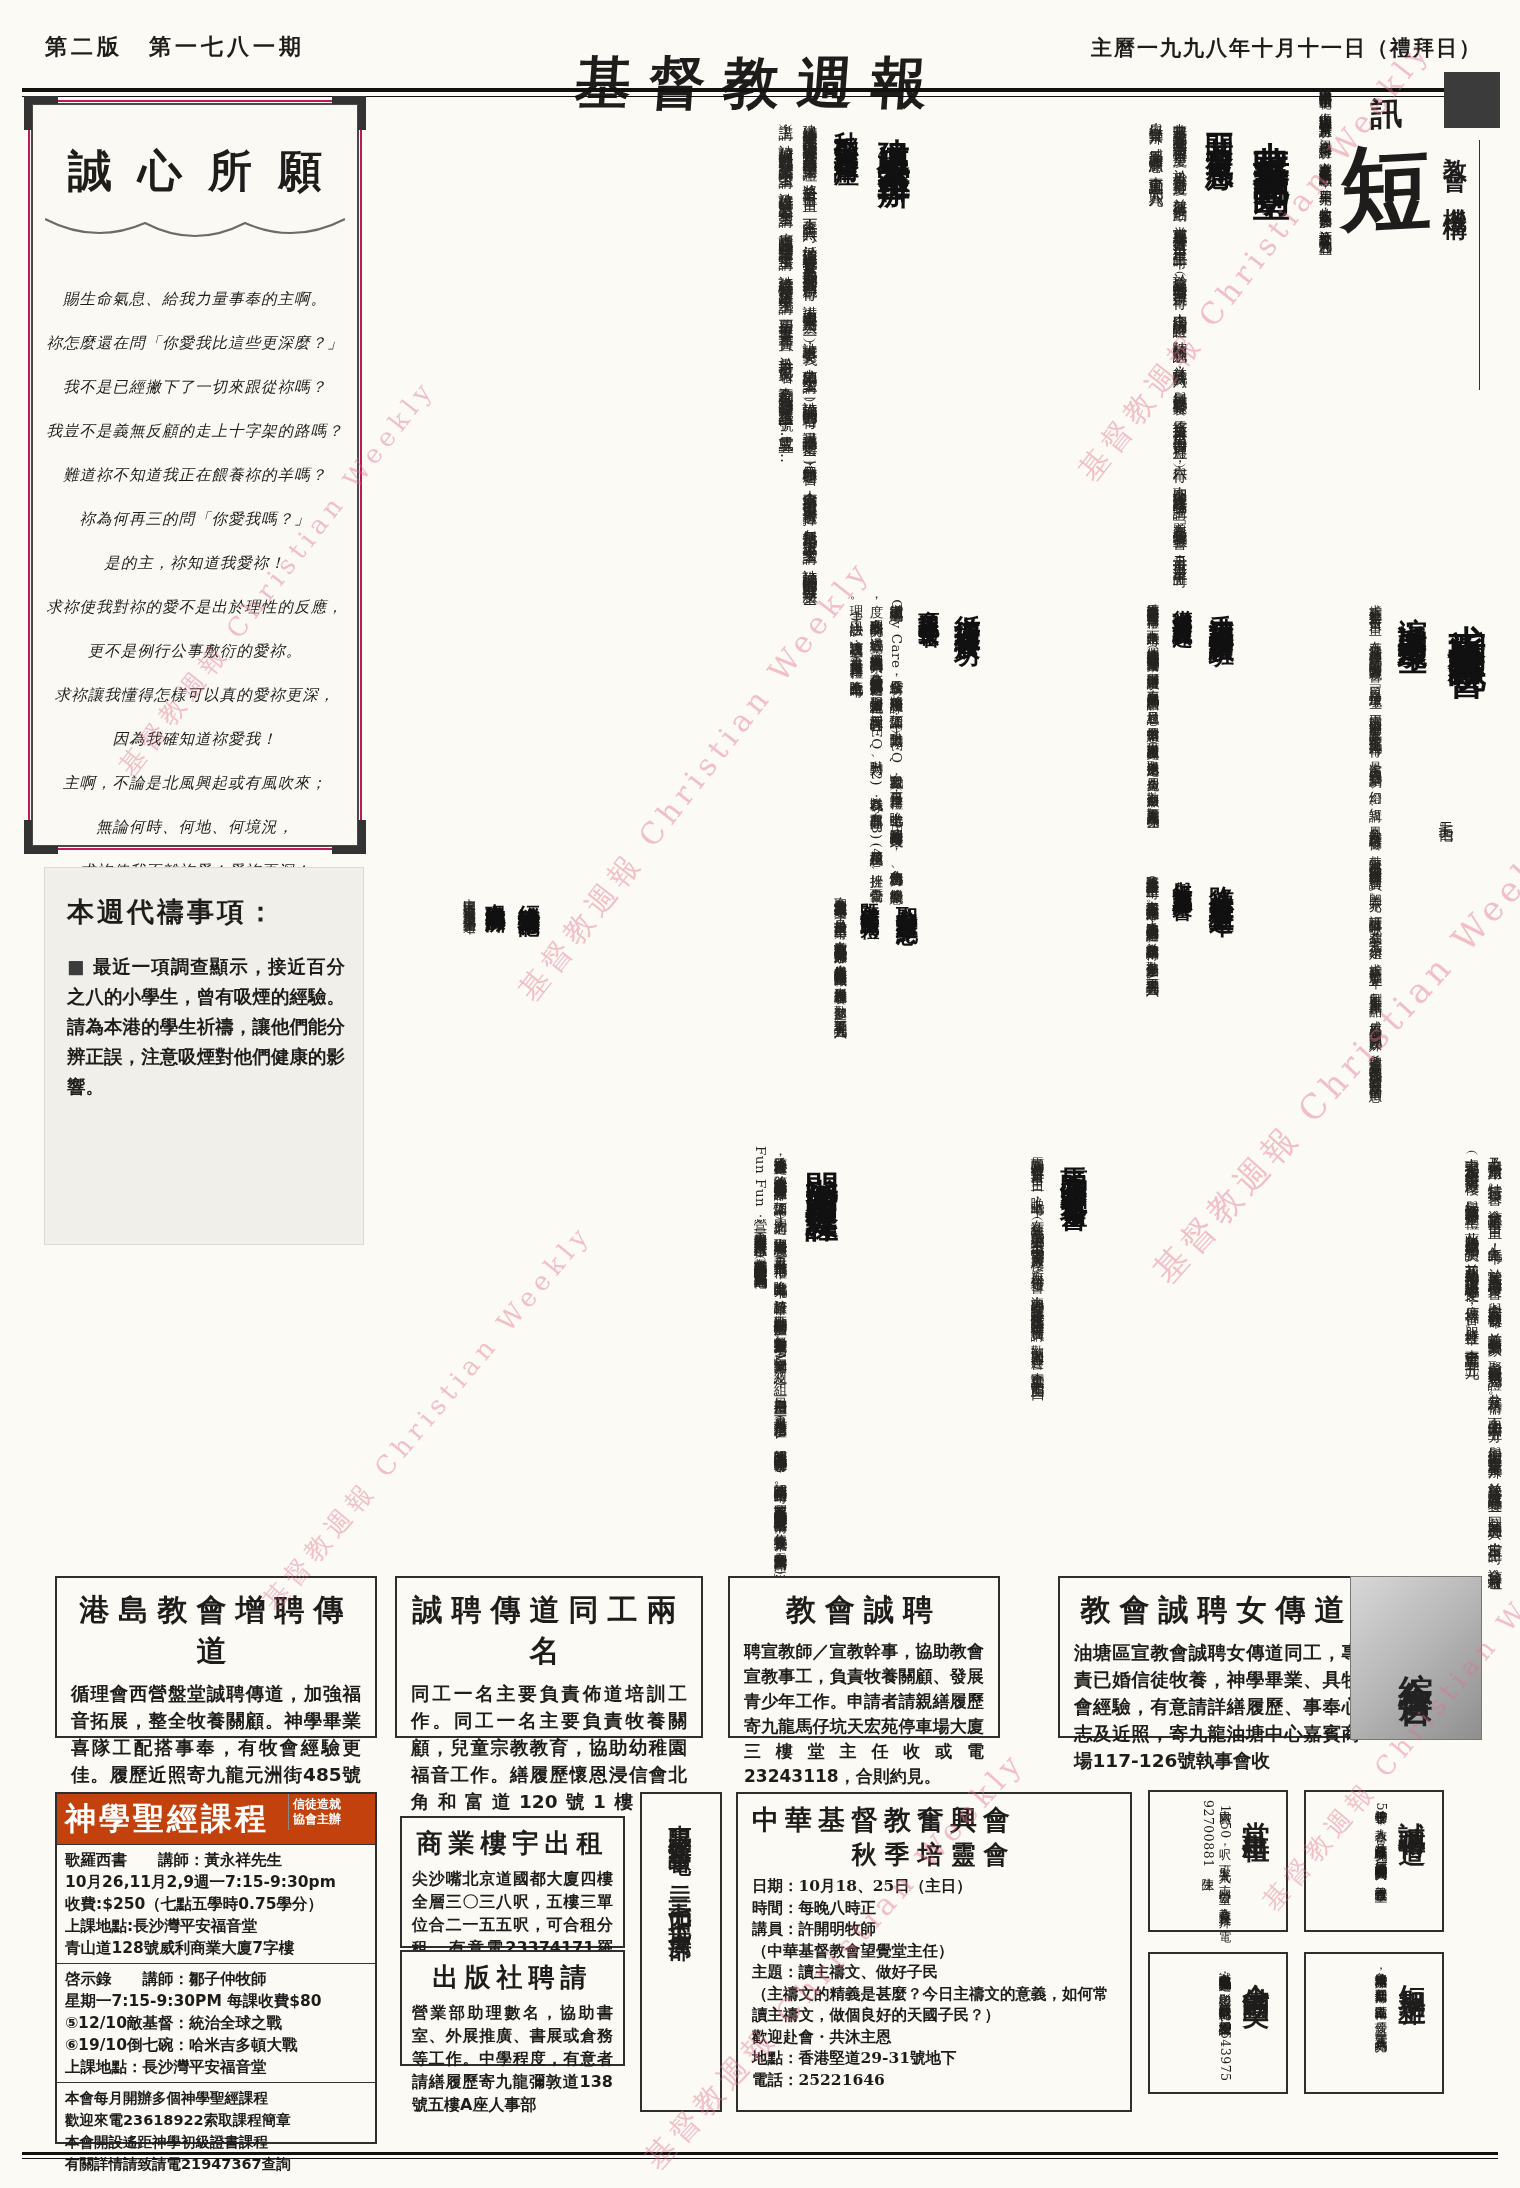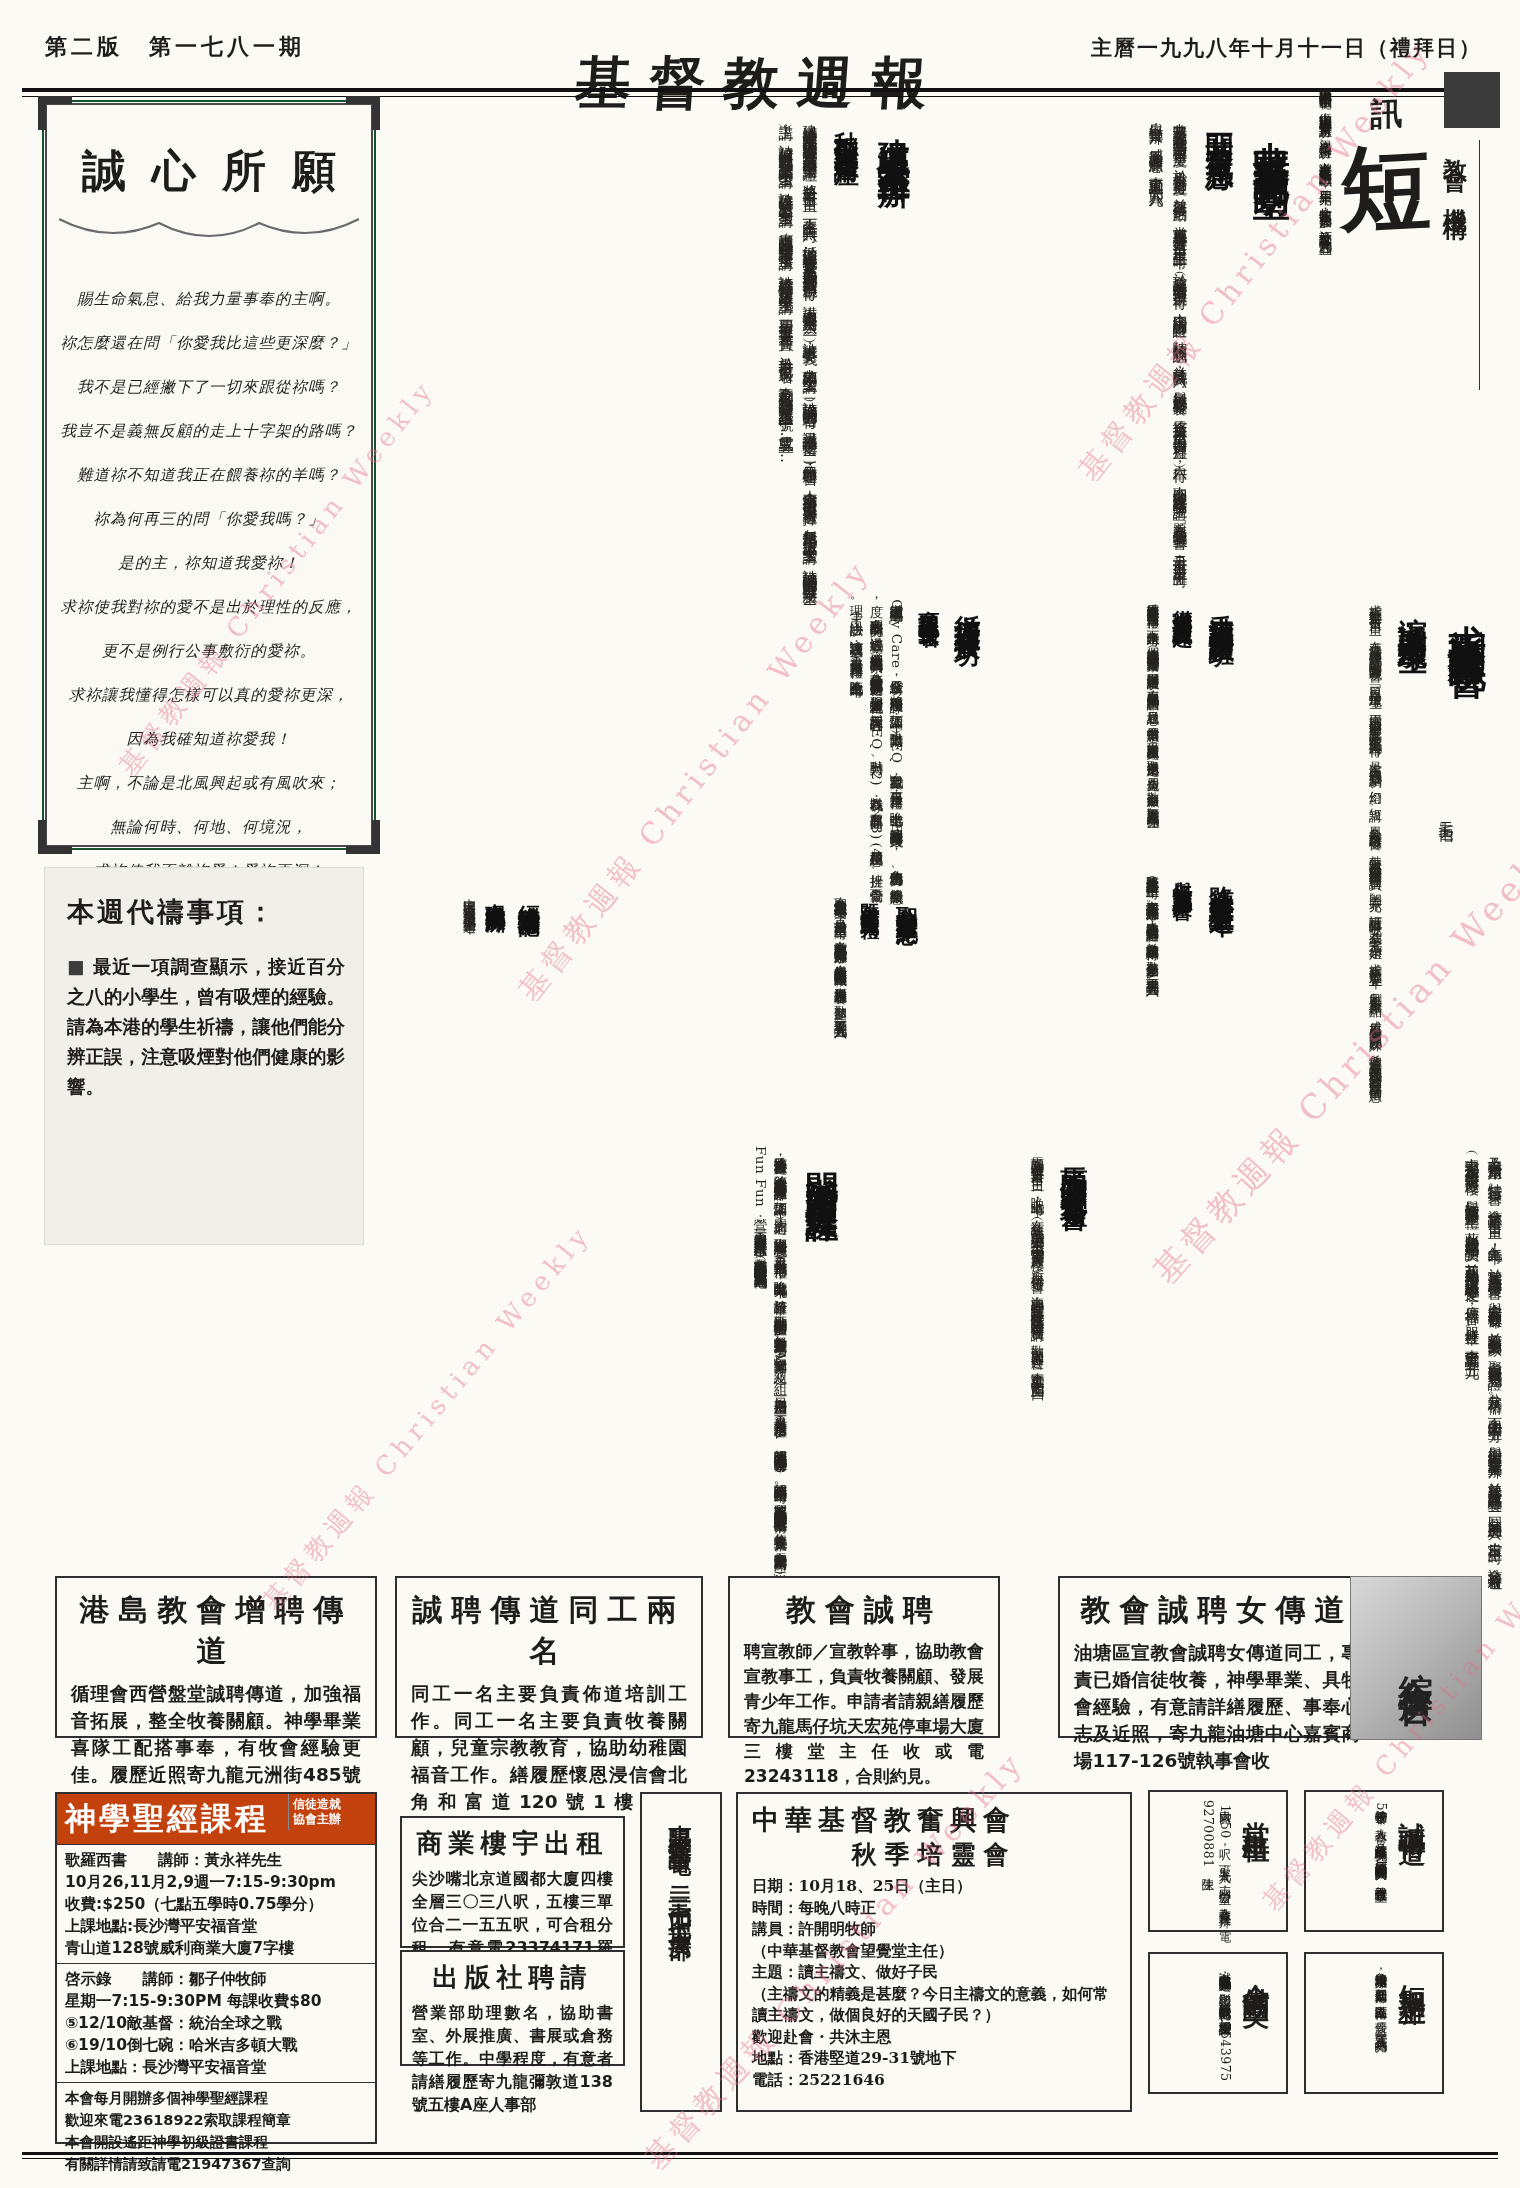--- a/index.html
+++ b/index.html
@@ -9,21 +9,21 @@
     font-family:"DejaVu Serif","Liberation Serif",serif;
   }
   .ml{white-space:pre-line;}
   .vt{writing-mode:vertical-rl;text-orientation:mixed;}
   
   .page-info{position:absolute;left:45px;top:32px;font-size:22px;font-weight:700;letter-spacing:4px;font-family:"DejaVu Sans","Liberation Sans",sans-serif;}
   .masthead{position:absolute;left:0;top:8px;width:1520px;text-align:center;font-size:56px;font-weight:900;letter-spacing:18px;font-family:"DejaVu Serif",serif;transform:skewX(-4deg);}
   .issue-date{position:absolute;right:38px;top:34px;font-size:21px;font-weight:700;letter-spacing:2px;font-family:"DejaVu Sans","Liberation Sans",sans-serif;}
   .rule-double{position:absolute;left:22px;width:1476px;border-top:4px solid #111;border-bottom:1px solid #111;height:4px;}
   
-  .poem-box{position:absolute;left:42px;top:100px;width:330px;height:746px;border:2px solid #14532d;box-shadow:0 0 0 1px #fbfaf5 inset,0 0 0 3px #4a4a4a inset;background:#faf9f4;}
+  .poem-box{position:absolute;left:28px;top:100px;width:330px;height:746px;border:2px solid #be185d;box-shadow:0 0 0 1px #fbfaf5 inset,0 0 0 3px #4a4a4a inset;background:#faf9f4;}
   .poem-box .corner{position:absolute;width:26px;height:26px;border:0 solid #333;}
   .poem-box .c-tl{left:-6px;top:-6px;border-left-width:8px;border-top-width:8px;}
   .poem-box .c-tr{right:-6px;top:-6px;border-right-width:8px;border-top-width:8px;}
   .poem-box .c-bl{left:-6px;bottom:-6px;border-left-width:8px;border-bottom-width:8px;}
   .poem-box .c-br{right:-6px;bottom:-6px;border-right-width:8px;border-bottom-width:8px;}
   .poem-title{margin-top:40px;text-align:center;font-size:44px;font-weight:700;letter-spacing:26px;text-indent:26px;font-family:"DejaVu Serif",serif;}
   .poem-lines{margin:36px 14px 0 14px;text-align:center;font-size:15.5px;line-height:44px;letter-spacing:1px;font-style:italic;}
   .scallop{display:block;margin:14px auto 0 auto;}
   
   .prayer-box{position:absolute;left:45px;top:868px;width:318px;height:376px;background:#f0efe9;box-shadow:0 0 0 1px #dcdad2;padding:0;}

